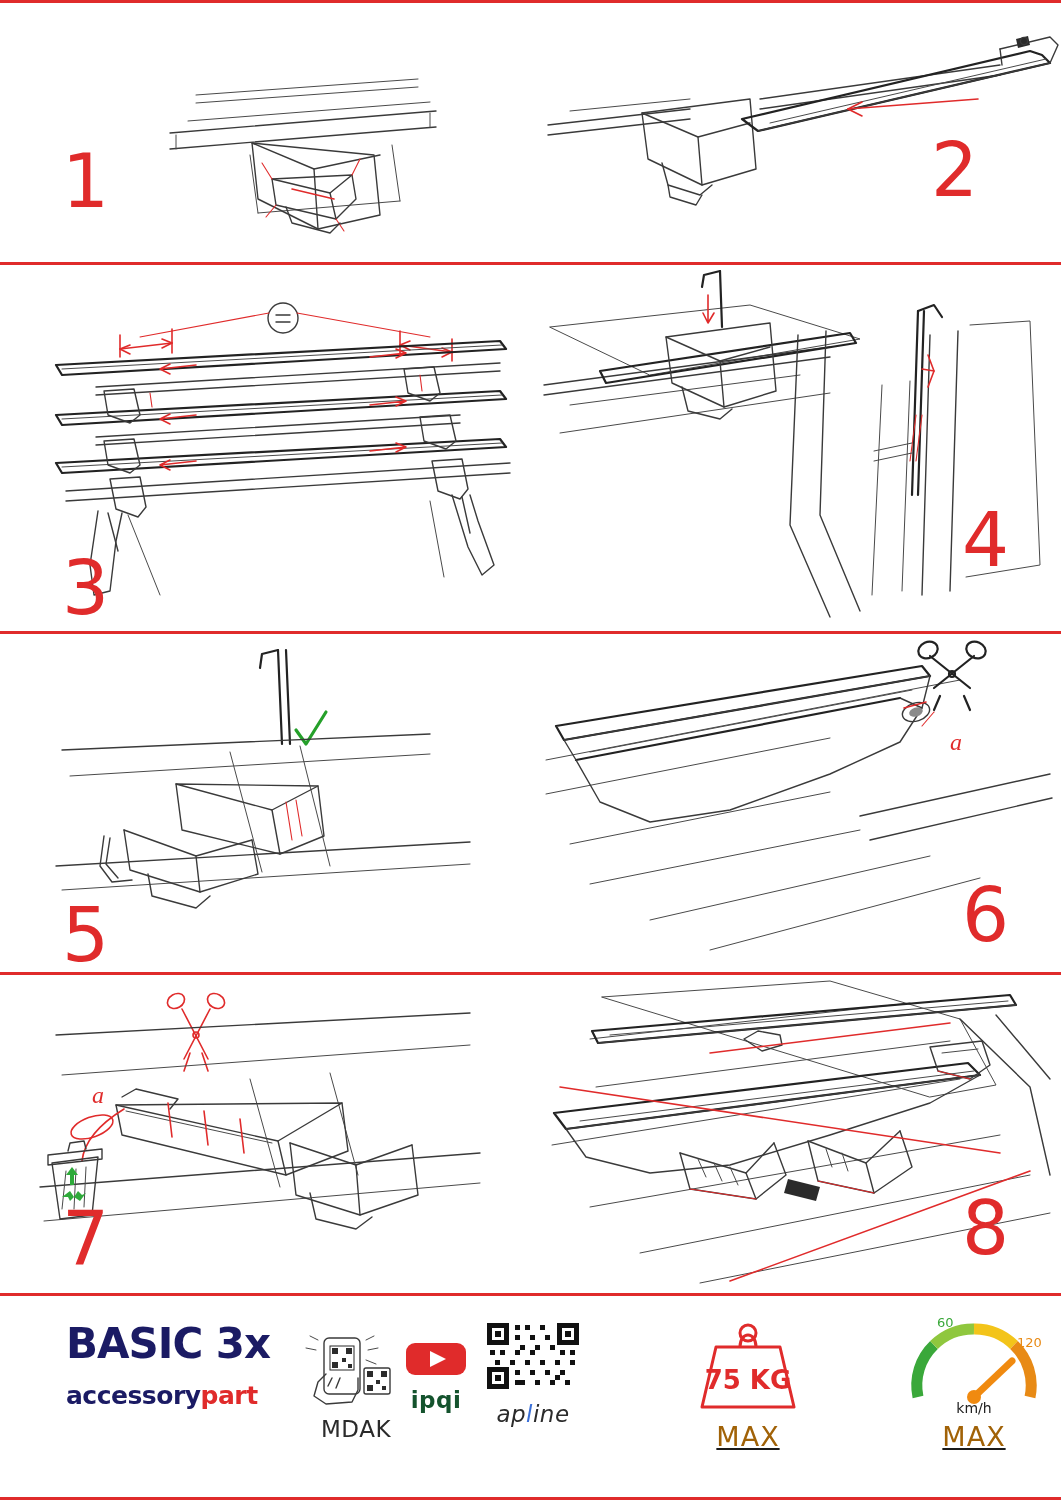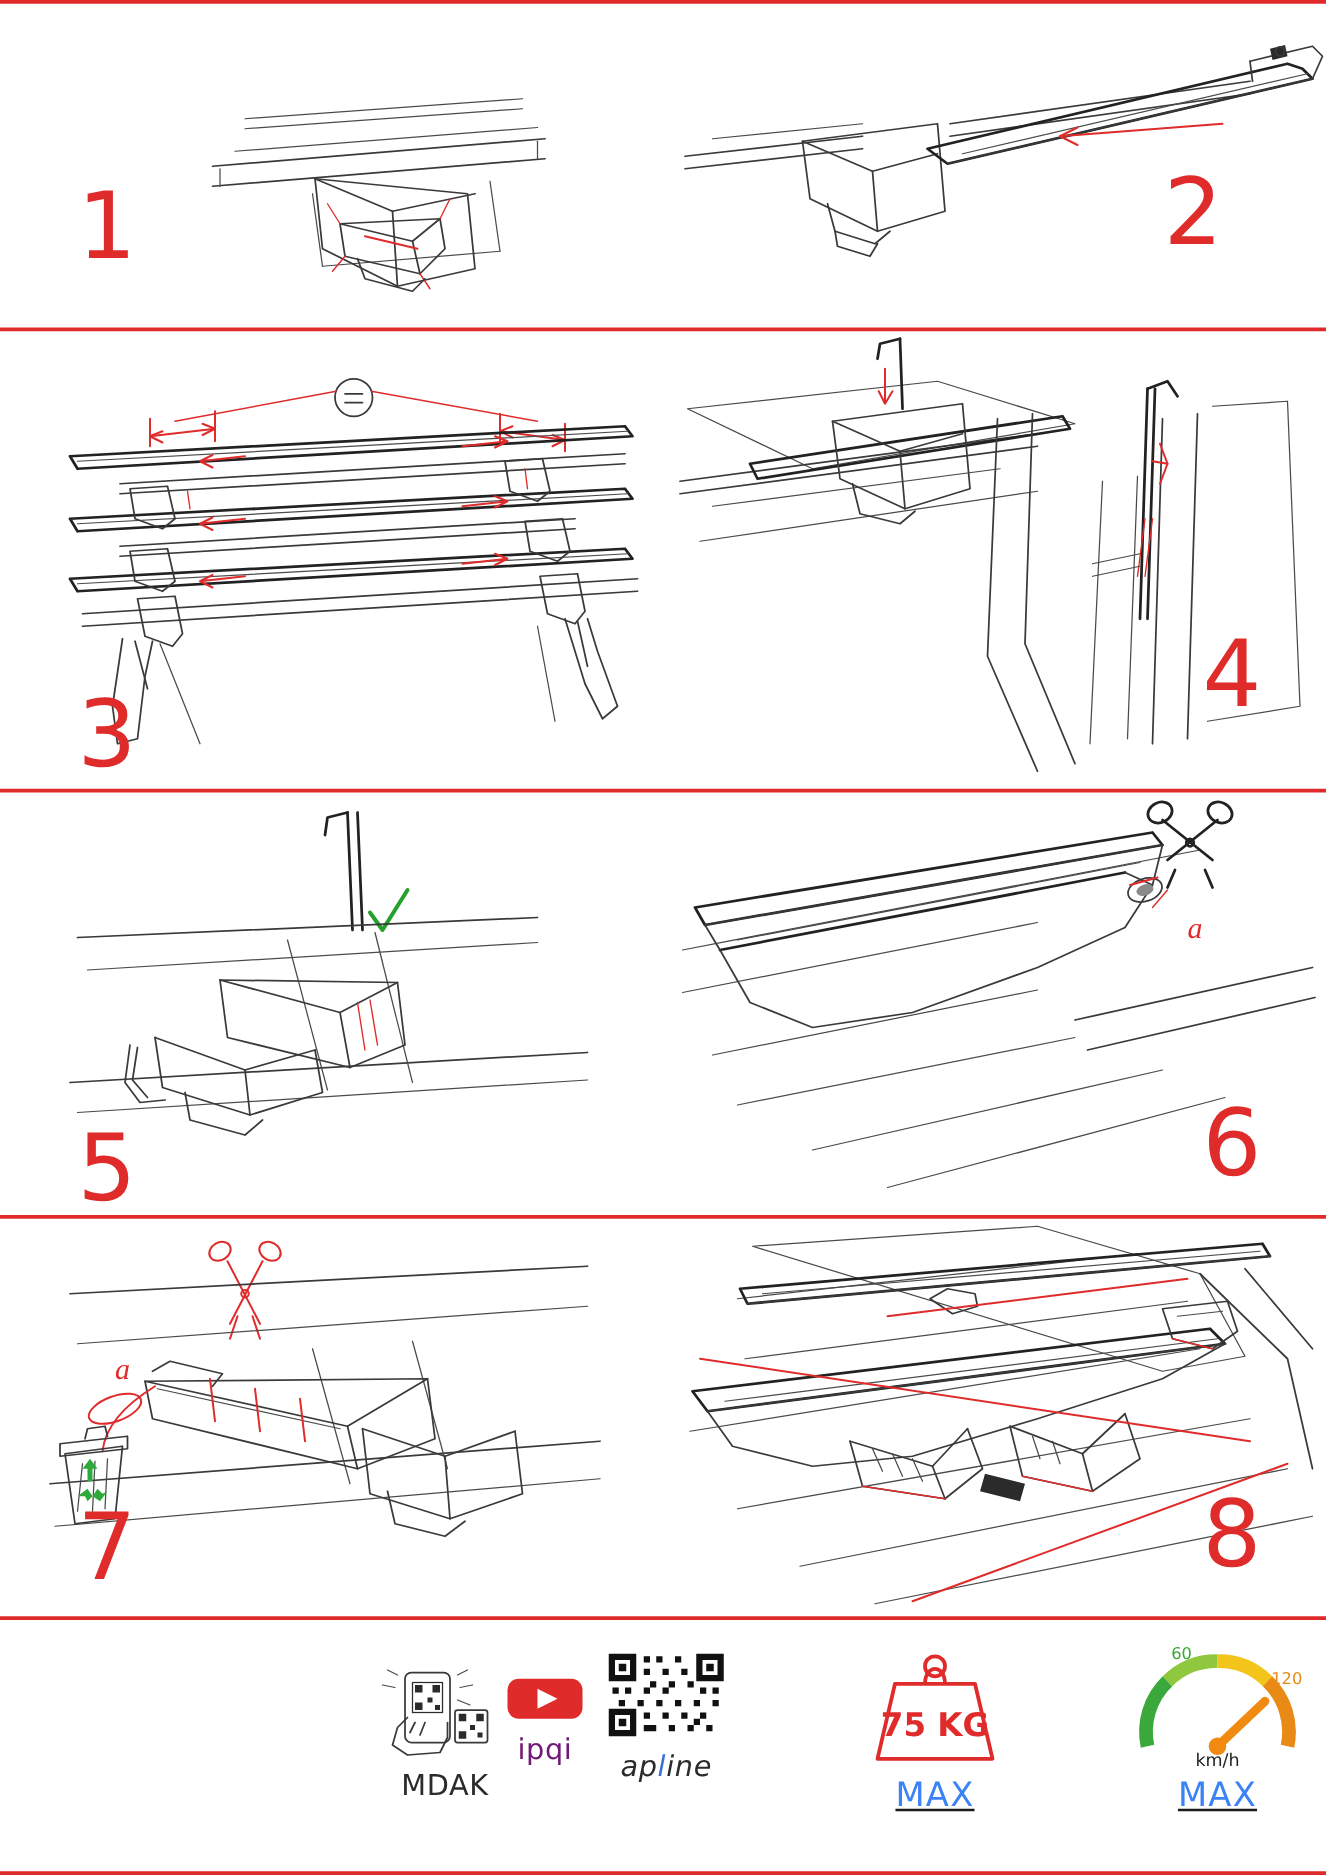--- a/index.html
+++ b/index.html
@@ -97,32 +97,32 @@
     text-align: center;
   }
   .logo-caption {
     font-family: "DejaVu Sans", sans-serif;
     font-size: 23px;
     letter-spacing: 0.5px;
     margin-top: 8px;
   }
   .cap-mdak { color: #2b2b2b; }
   .cap-mdak .a { color: #2b2b2b; }
-  .cap-ipqi { color: #701a75; }
+  .cap-ipqi { color: #14532d; font-weight: bold; }
   .cap-apline { color: #2b2b2b; font-style: italic; }
   .cap-apline .l { color: #3a6fd8; }
 
   .max-item {
     position: absolute;
     text-align: center;
   }
   .max-label {
     font-family: "DejaVu Sans", sans-serif;
     font-size: 27px;
-    color: #3b82f6;
+    color: #a16207;
     letter-spacing: 1px;
     margin-top: 4px;
   }
   .kg-text {
     font-family: "DejaVu Sans", sans-serif;
     font-size: 26px;
     fill: #e02b2b;
     font-weight: bold;
   }
   .lbl-a {
@@ -480,20 +480,24 @@
       <path class="red-thin" d="M408 96 L440 104"></path>
 
       <path class="red" d="M30 112 L470 178"></path>
       <path class="red" d="M200 306 L500 196"></path>
     </svg>
     <div class="step-num" style="left:432px;top:216px;">8</div>
   </div>
 
   <div class="footer">
 
+    <div class="brand-block">
+      <div class="brand-basic"><span>BASIC 3</span><span class="x">x</span></div>
+      <div class="brand-accessory"><span>accessory</span><span class="part">part</span></div>
+    </div>
 
     <div class="logo-item" style="left:296px;top:37px;width:120px;">
       <svg width="120" height="74" viewBox="0 0 120 74">
         <rect x="28" y="4" width="36" height="56" rx="5" class="ln" fill="#fff"></rect>
         <rect x="34" y="12" width="24" height="24" fill="none" stroke="#2b2b2b" stroke-width="1"></rect>
         <rect x="36" y="14" width="6" height="6" fill="#2b2b2b"></rect>
         <rect x="50" y="14" width="6" height="6" fill="#2b2b2b"></rect>
         <rect x="36" y="28" width="6" height="6" fill="#2b2b2b"></rect>
         <rect x="46" y="24" width="4" height="4" fill="#2b2b2b"></rect>
         <rect x="52" y="30" width="4" height="4" fill="#2b2b2b"></rect>

